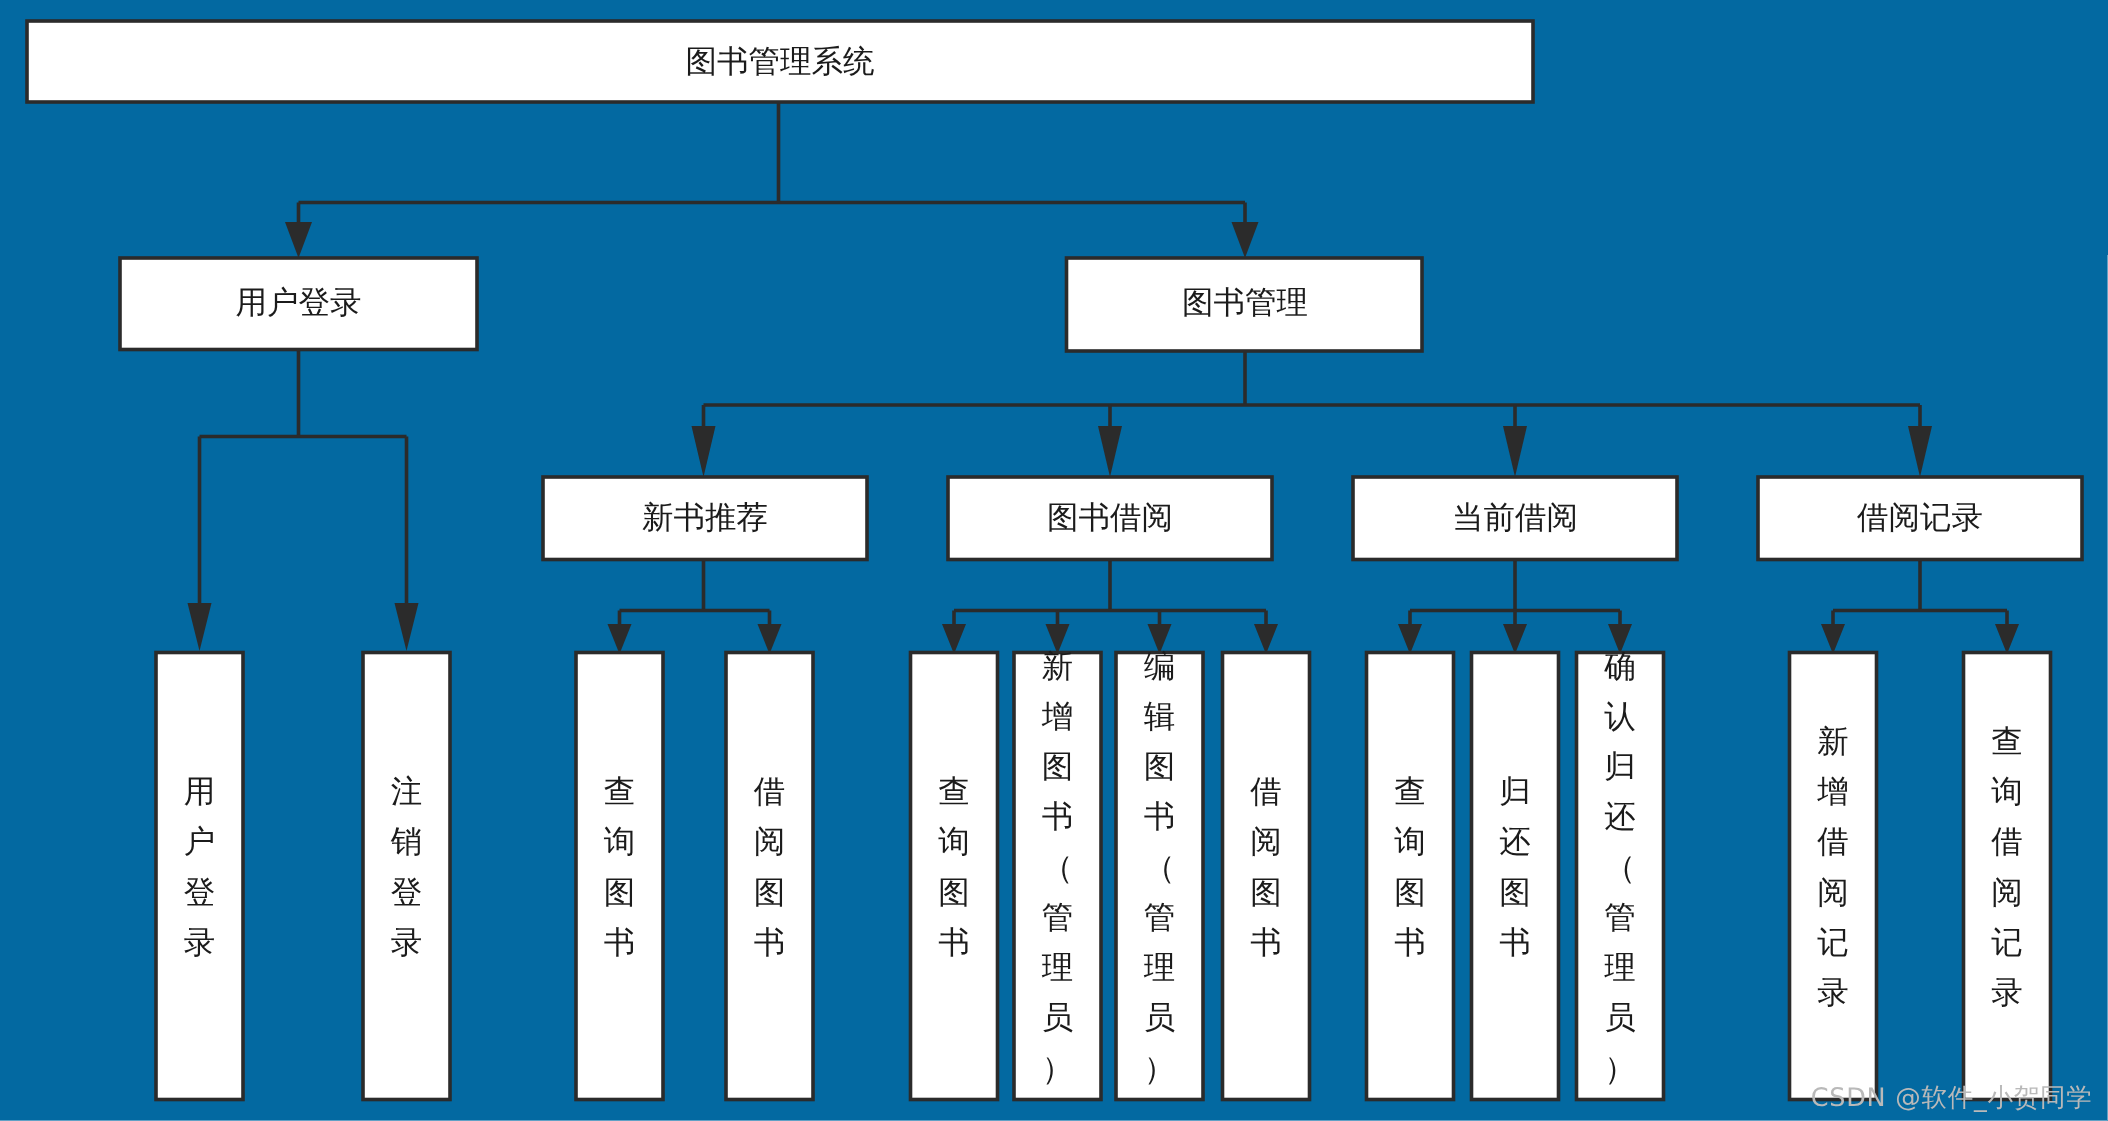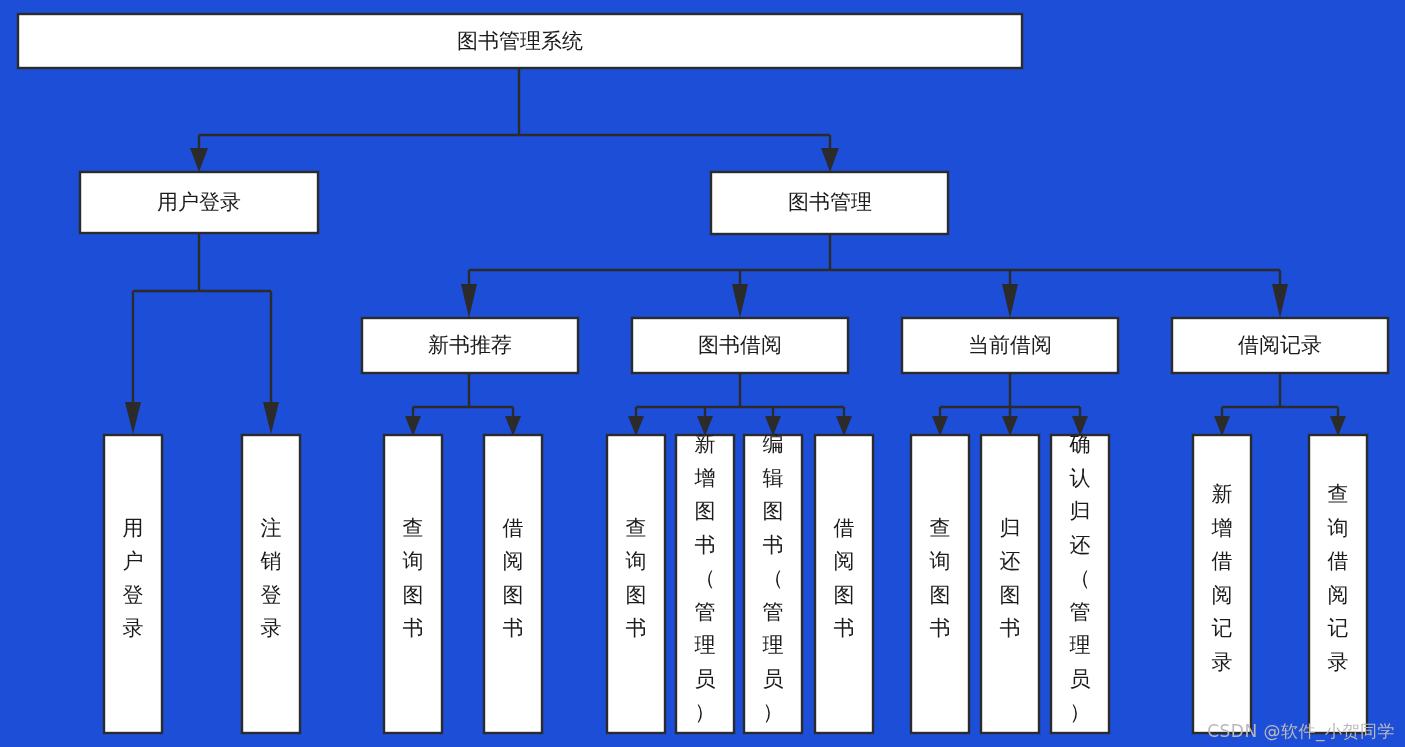--- a/index.html
+++ b/index.html
@@ -10,21 +10,21 @@
   body {
     width: 1405px;
     height: 747px;
     font-family: "Liberation Sans", "DejaVu Sans", sans-serif;
     overflow: hidden;
   }
   #diagram-root {
     position: relative;
     width: 1405px;
     height: 747px;
-    background: #1d4ed8;
+    background: #0369a1;
   }
   svg.flow {
     position: absolute;
     left: 0;
     top: 0;
     width: 1405px;
     height: 747px;
   }
   .node-box {
     fill: #ffffff;

